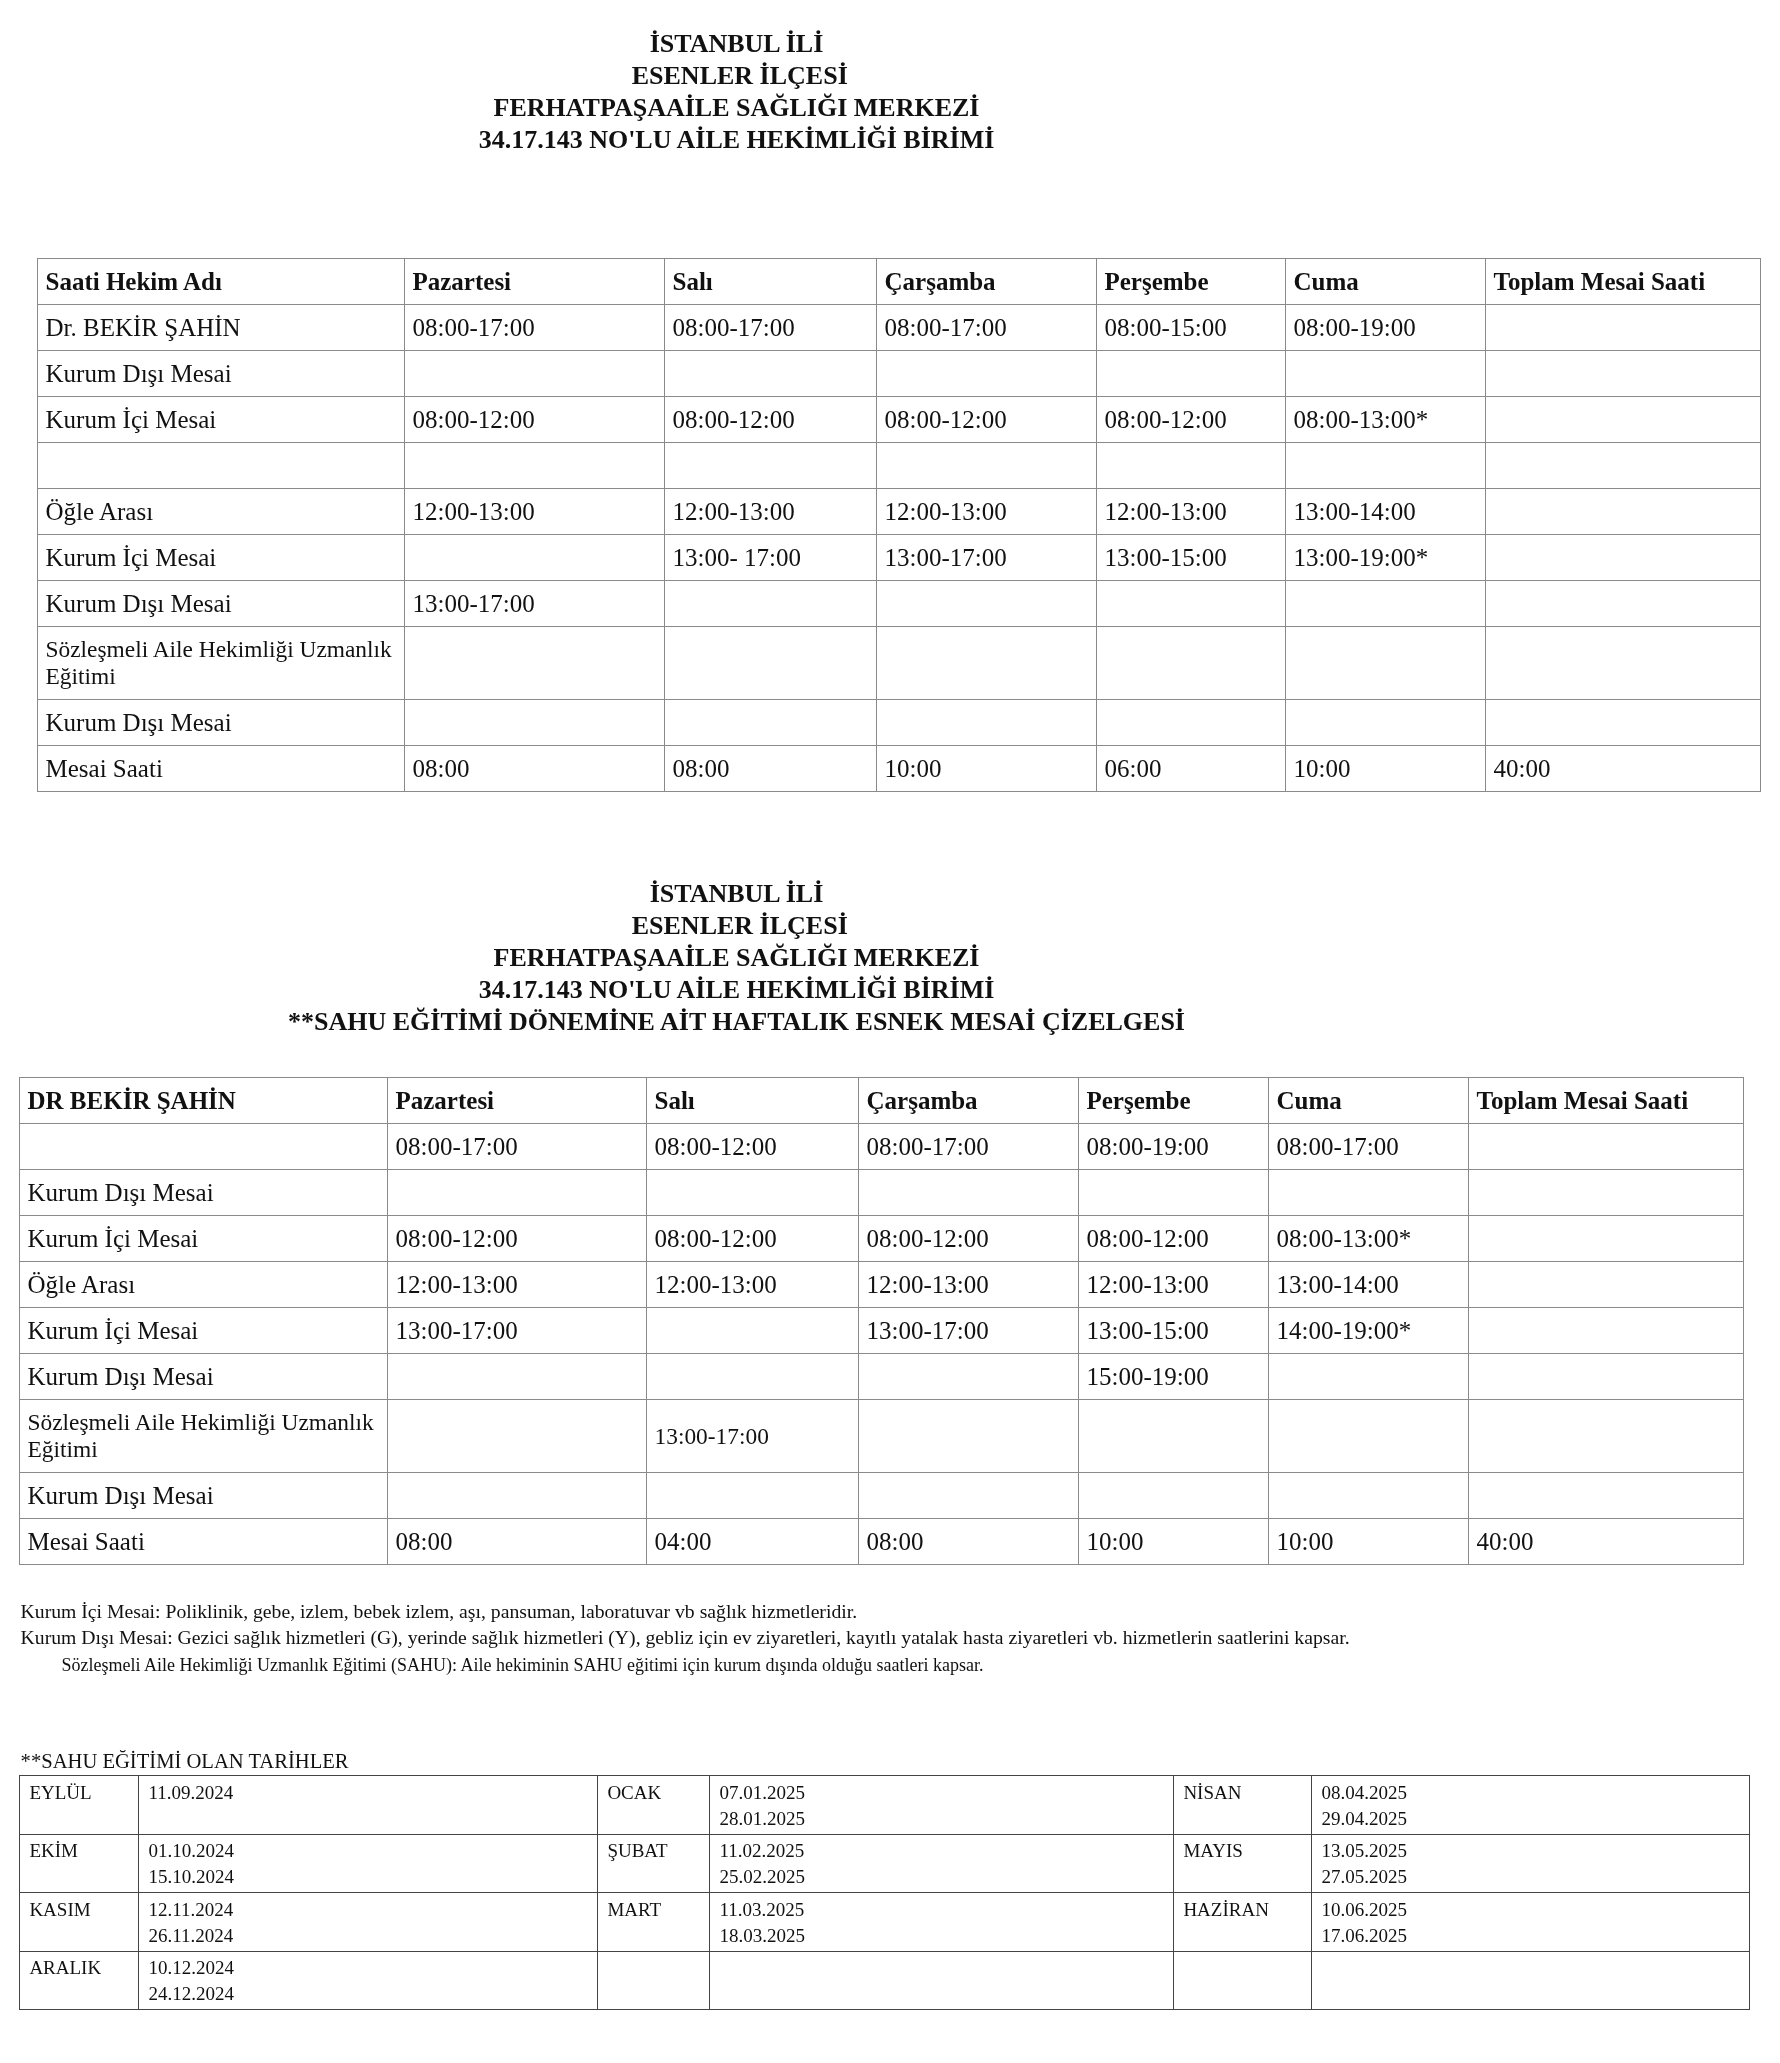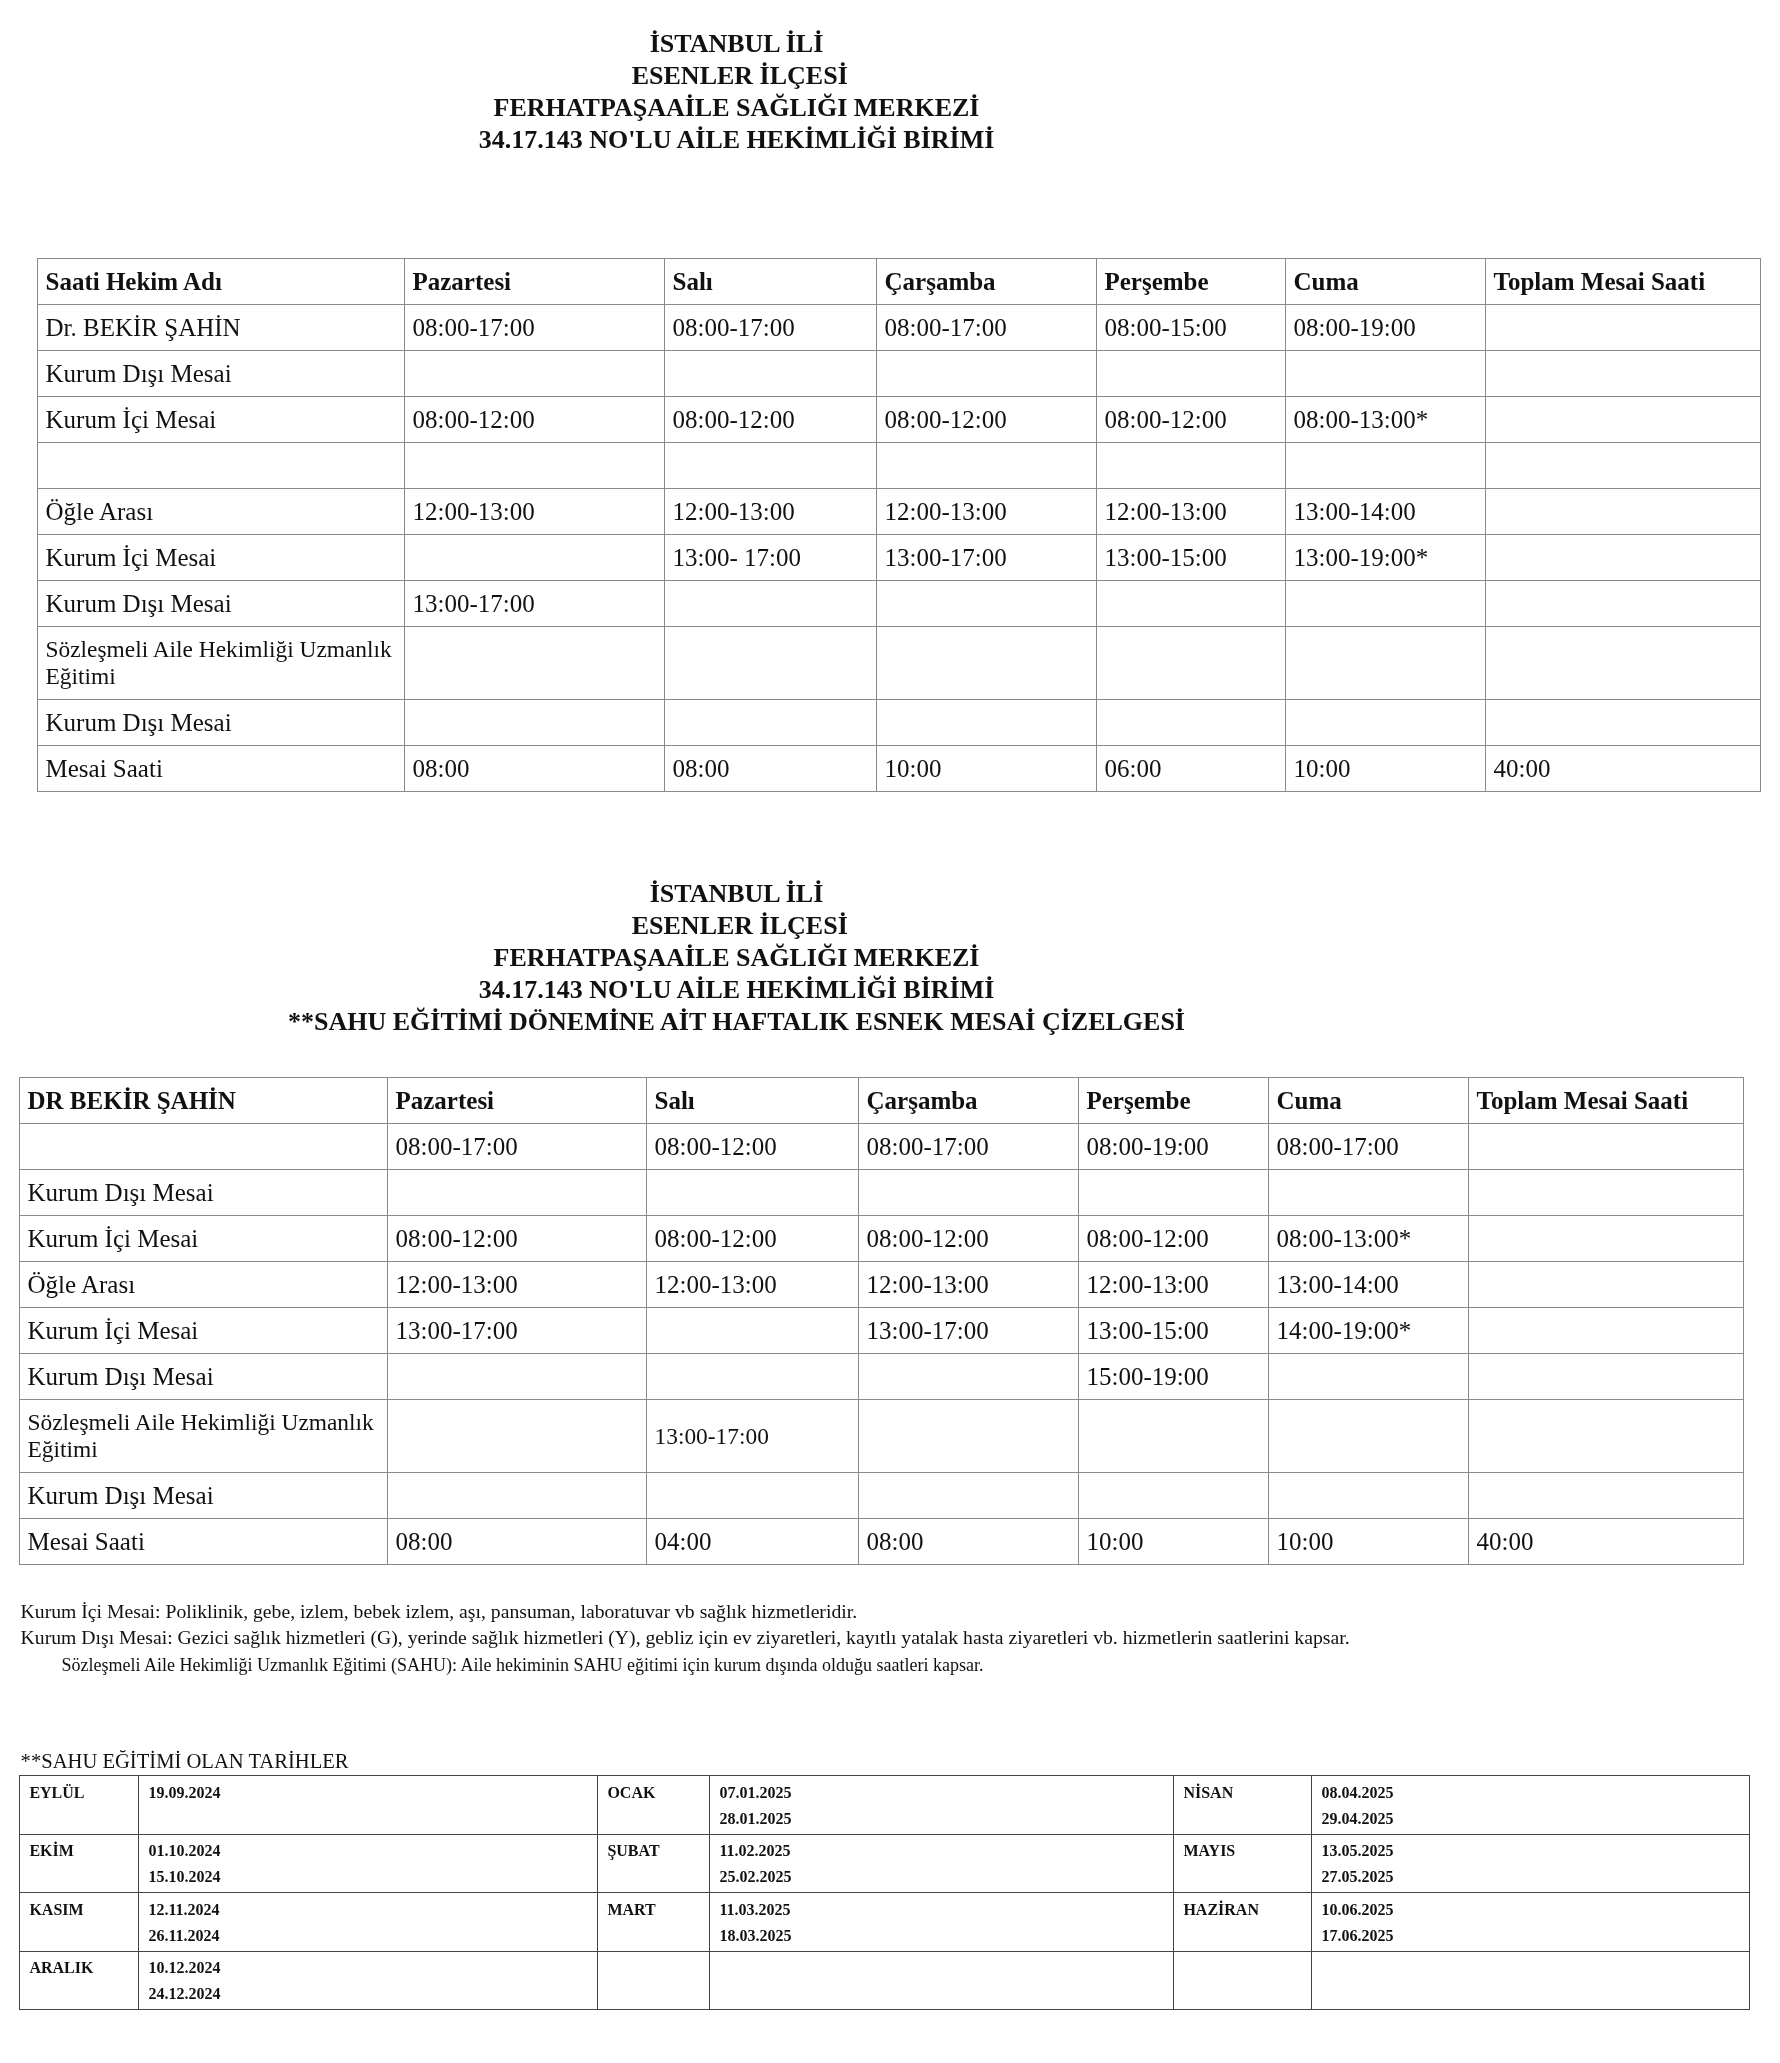--- a/index.html
+++ b/index.html
@@ -26,21 +26,21 @@
       position: absolute; left: 20.6px; top: 1598px; width: 1743px;
     }
     .notes .n-small { font-size: 19.7px; line-height: 26px; }
     .notes .n-big { font-size: 18px; line-height: 30px; margin-left: 41px; }
     .sahu-title {
       position: absolute; left: 20.6px; top: 1750px; font-weight: normal; font-size: 20.6px;
     }
     table.sahu {
       position: absolute; left: 19px; top: 1775px; width: 1730px;
       border-collapse: collapse; table-layout: fixed;
-      font-weight: bold; font-size: 16px; line-height: 26px;
+      font-weight: normal; font-size: 19px; line-height: 26px;
     }
     table.sahu td {
       border: 1.9px solid #444; padding: 3.7px 9.4px 1.9px 9.4px; vertical-align: top; height: 51px;
     }
   </style>
 </head>
 <body>
 
 <div class="heading" style="top:28px;">
   <div>İSTANBUL İLİ</div>
@@ -287,21 +287,21 @@
     <col style="width:119px">
       <col style="width:459px">
       <col style="width:112px">
       <col style="width:464px">
       <col style="width:138px">
       <col style="width:438px">
   </colgroup>
   <tbody id="sahubody">
       <tr>
         <td>EYLÜL</td>
-        <td style="white-space: pre-line;">19.09.2024</td>
+        <td style="white-space: pre-line;">11.09.2024</td>
         <td>OCAK</td>
         <td style="white-space: pre-line;">07.01.2025
 28.01.2025</td>
         <td>NİSAN</td>
         <td style="white-space: pre-line;">08.04.2025
 29.04.2025</td>
       </tr>
       <tr>
         <td>EKİM</td>
         <td style="white-space: pre-line;">01.10.2024

